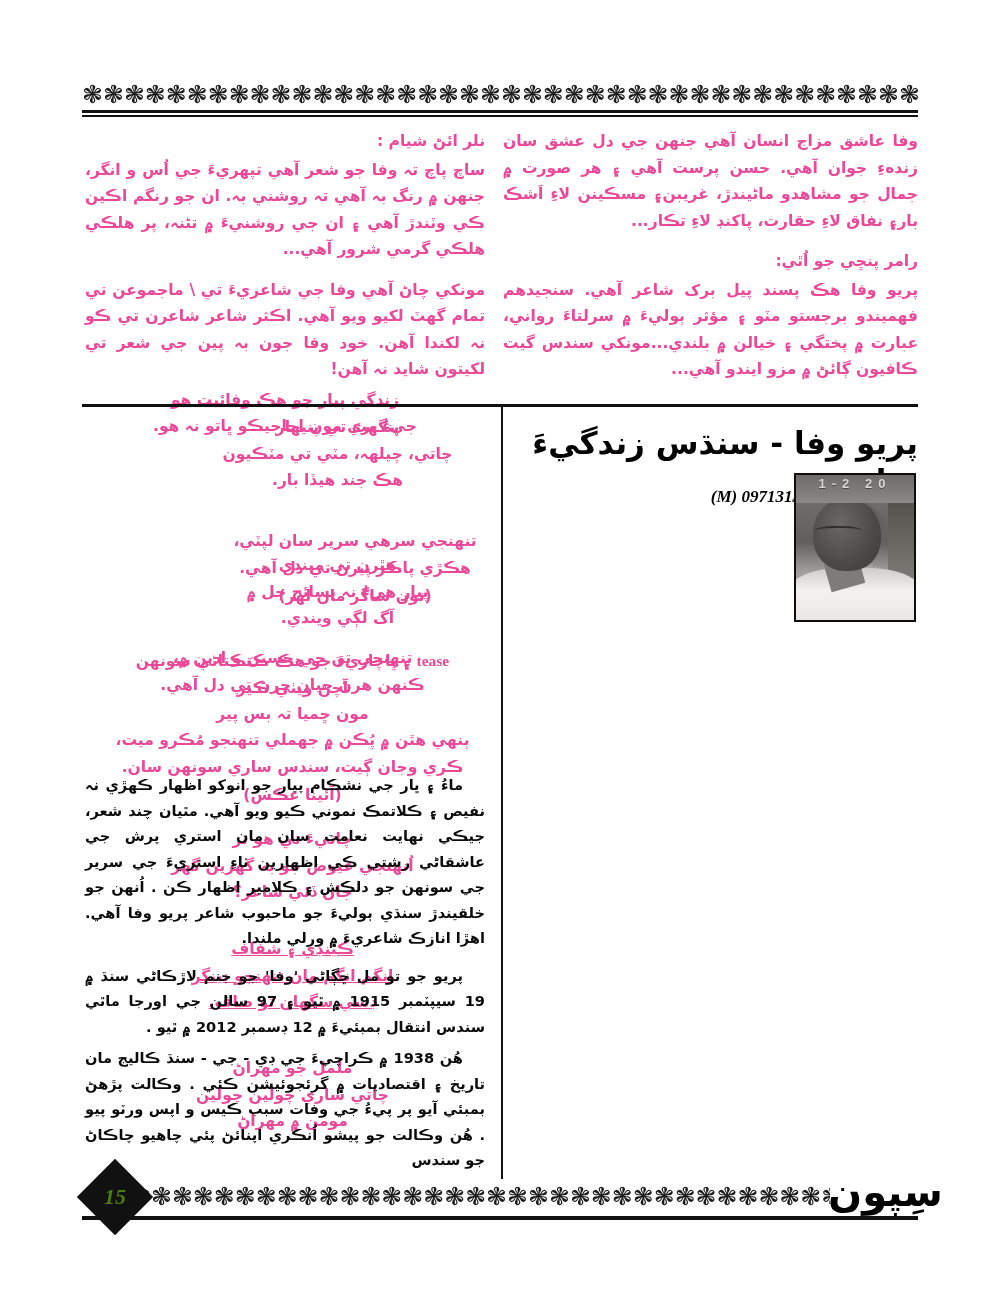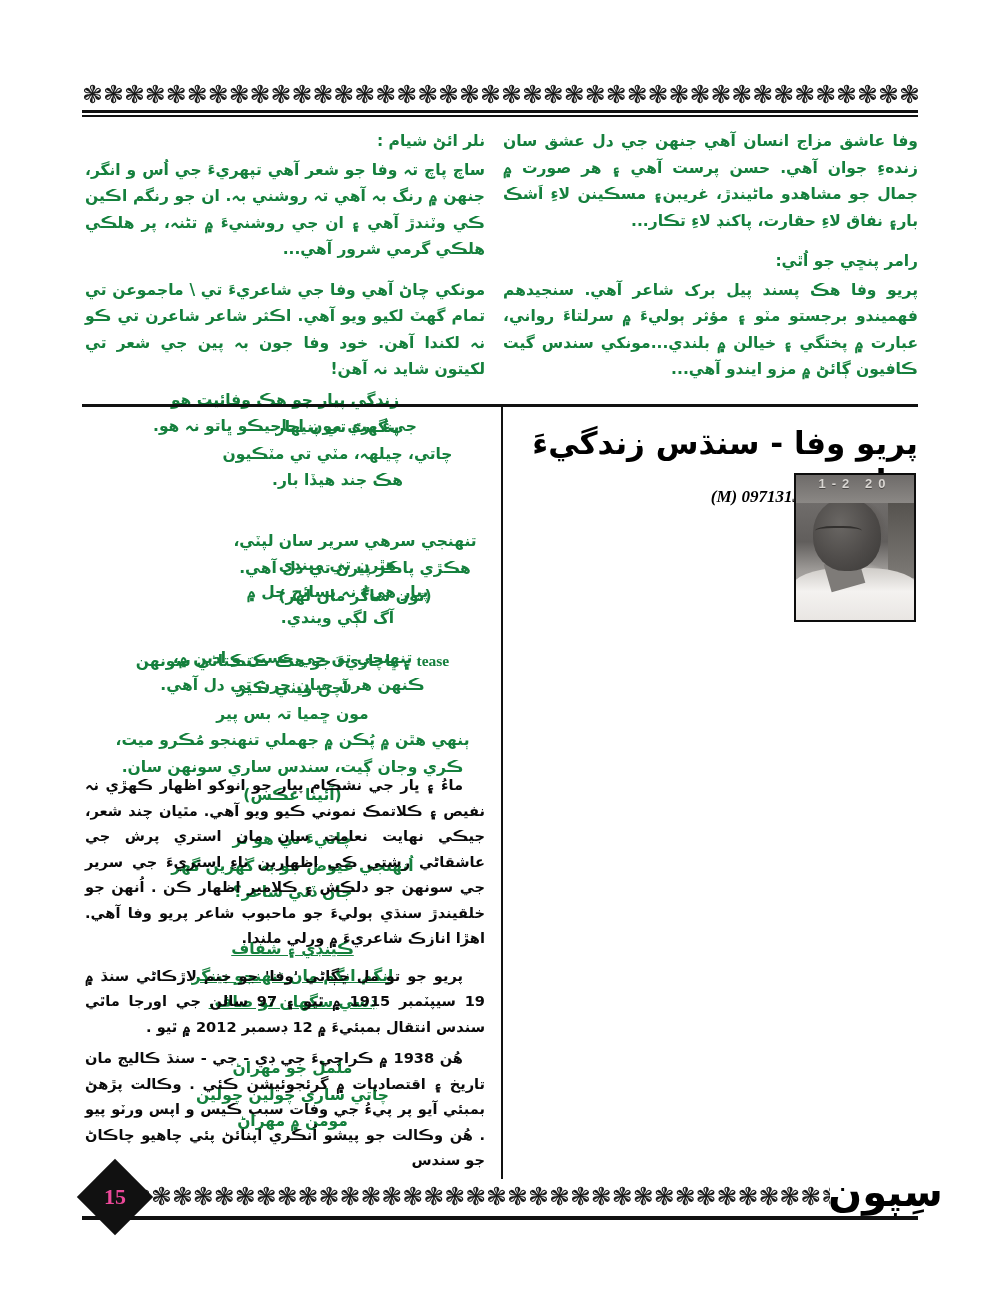--- a/index.html
+++ b/index.html
@@ -22,21 +22,21 @@
     text-align:center;
     direction:ltr;
   }
   .floral-band span{display:inline-block;transform:scaleX(1.0);}
   .rule-thick{position:absolute;left:82px;width:836px;background:#111;}
 
   
   .col{position:absolute;direction:rtl;text-align:justify;
        text-align-last:right;
        font-family:"DejaVu Sans",sans-serif;}
-  .sindhi{font-size:15.5px;line-height:26.5px;color:#15803d;font-weight:600;}
+  .sindhi{font-size:15.5px;line-height:26.5px;color:#ec4899;font-weight:600;}
   .sindhi-sm{font-size:14.6px;line-height:25.5px;color:#0b0b0b;font-weight:600;}
 
   .center{text-align:center;text-align-last:center;}
   .rightal{text-align:right;text-align-last:right;}
 
   .block{margin-bottom:14px;}
 
   
   .mid-rule{position:absolute;background:#111;}
 
@@ -108,22 +108,22 @@
 
   
   .footer-rule{position:absolute;left:82px;width:836px;height:4px;background:#111;}
   .diamond{
     position:absolute;width:54px;height:54px;background:#111;
     transform:rotate(45deg);
   }
   .diamond-num{
     position:absolute;width:54px;height:54px;
     display:flex;align-items:center;justify-content:center;
-    color:#ec4899;font-family:"Liberation Serif",serif;
-    font-weight:700;font-size:22px;direction:ltr;
+    color:#4d7c0f;font-family:"Liberation Serif",serif;
+    font-style:italic;font-weight:700;font-size:22px;direction:ltr;
   }
   .masthead{
     position:absolute;direction:rtl;
     font-family:"DejaVu Sans",sans-serif;
     font-weight:700;font-size:40px;color:#000000;line-height:44px;
   }
 
   .tease-word{font-family:"Liberation Serif",serif;font-style:normal;}
 </style>
 </head>

